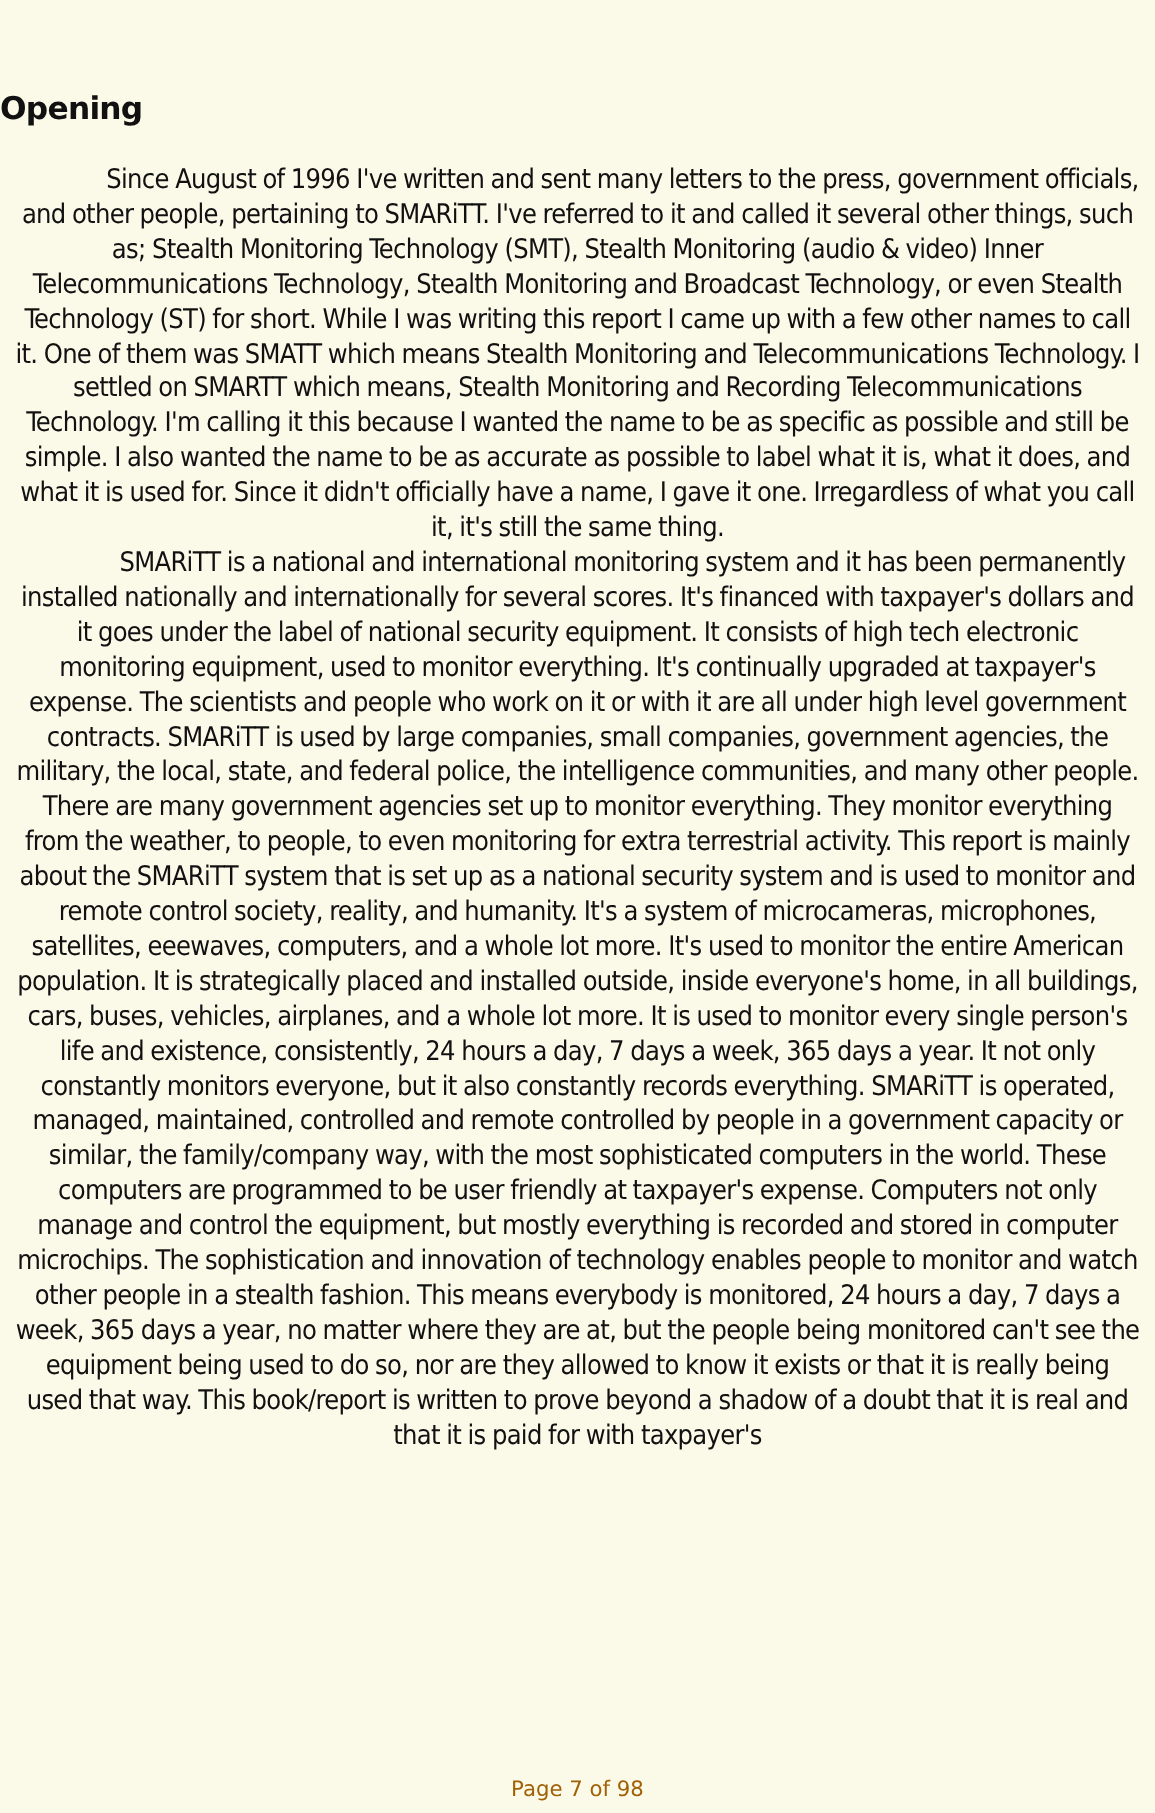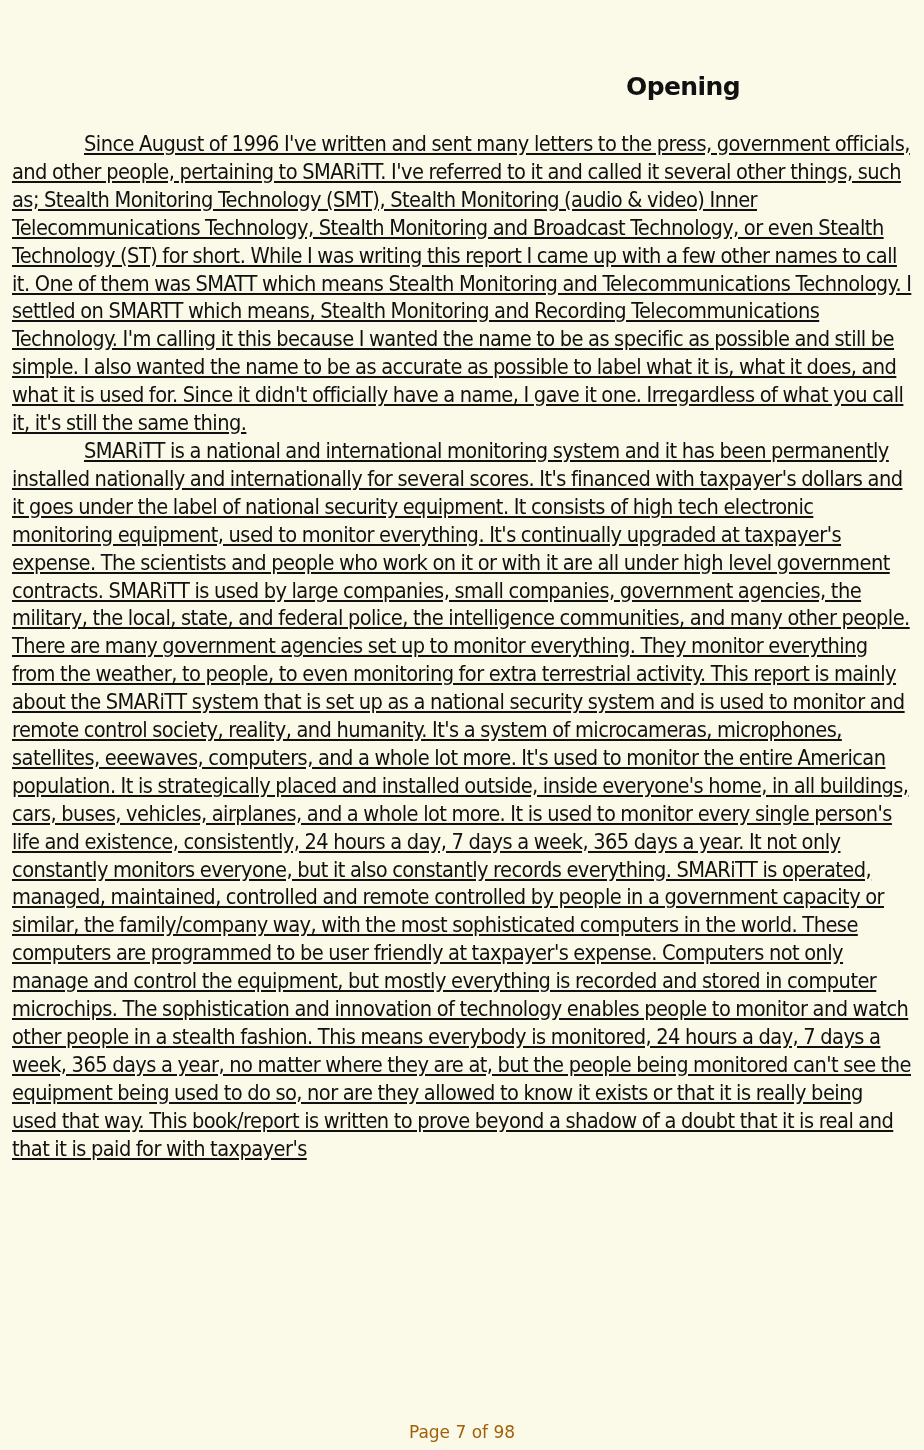--- a/index.html
+++ b/index.html
@@ -20,21 +20,21 @@
       left: 0;
       top: 0;
       width: 924px;
       height: 1450px;
     }
     .heading {
       position: absolute;
       top: 70px;
       left: 0;
       width: 740px;
-      text-align: right;
+      text-align: left;
       font-family: "DejaVu Sans", sans-serif;
       font-weight: bold;
       font-size: 25px;
       letter-spacing: -0.6px;
       line-height: 34px;
       margin: 0;
       color: #111111;
     }
     .body-text {
       position: absolute;
@@ -45,22 +45,21 @@
       font-stretch: condensed;
       font-size: 21.6px;
       line-height: 27.9px;
       letter-spacing: -0.55px;
       word-spacing: -0.5px;
       color: #111111;
     }
     .body-text p {
       margin: 0;
       text-indent: 72px;
-      text-align: left;
-      text-decoration: underline;
+      text-align: center;
     }
     .footer {
       position: absolute;
       top: 1420px;
       left: 0;
       width: 924px;
       text-align: center;
       font-family: "DejaVu Sans", sans-serif;
       font-size: 17px;
       line-height: 24px;

